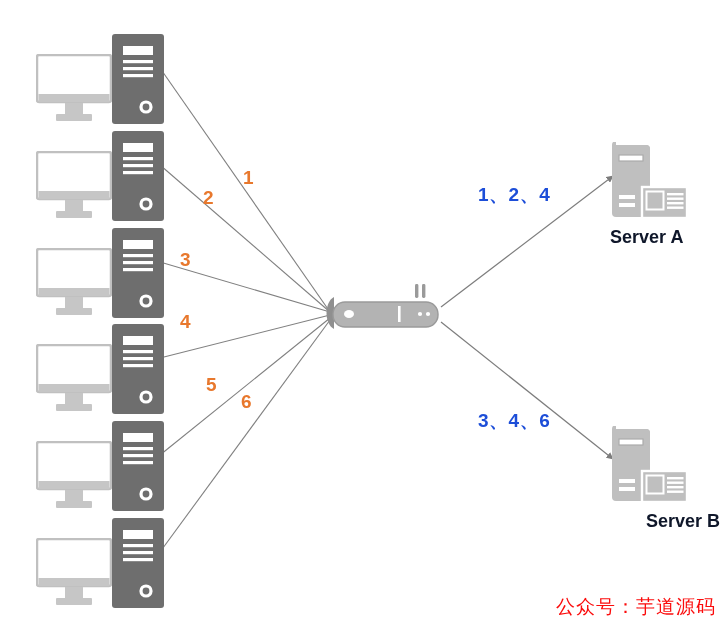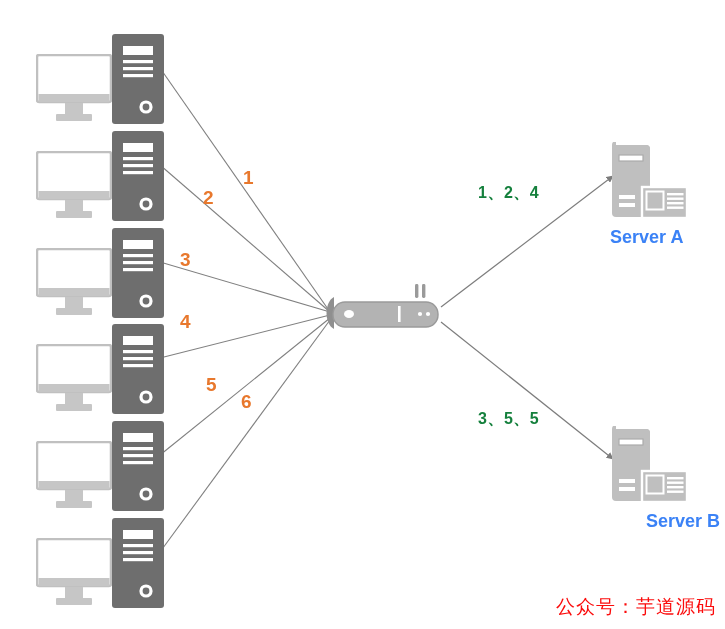--- a/index.html
+++ b/index.html
@@ -30,27 +30,27 @@
     position: absolute;
     white-space: nowrap;
     line-height: 1;
   }
   .req-num {
     color: #E8782D;
     font-weight: bold;
     font-size: 19px;
   }
   .route-label {
-    color: #15803d;
+    color: #1d4ed8;
     font-weight: bold;
-    font-size: 16px;
+    font-size: 19px;
     letter-spacing: 0.5px;
   }
   .server-label {
-    color: #3b82f6;
+    color: #0f172a;
     font-weight: bold;
     font-size: 18px;
   }
   .watermark {
     color: #FB0B0B;
     font-size: 19px;
     letter-spacing: 1px;
   }
 </style>
 </head>
@@ -149,20 +149,20 @@
   </svg>
 
   <div class="label req-num" style="left:243px; top:168px;">1</div>
   <div class="label req-num" style="left:203px; top:188px;">2</div>
   <div class="label req-num" style="left:180px; top:250px;">3</div>
   <div class="label req-num" style="left:180px; top:312px;">4</div>
   <div class="label req-num" style="left:206px; top:375px;">5</div>
   <div class="label req-num" style="left:241px; top:392px;">6</div>
 
   <div class="label route-label" style="left:478px; top:185px;">1、2、4</div>
-  <div class="label route-label" style="left:478px; top:411px;">3、5、5</div>
+  <div class="label route-label" style="left:478px; top:411px;">3、4、6</div>
 
   <div class="label server-label" style="left:610px; top:228px;">Server A</div>
   <div class="label server-label" style="left:646px; top:512px;">Server B</div>
 
   <div class="label watermark" style="left:556px; top:597px;">公众号：芋道源码</div>
 
 </div>
 
 </body></html>

